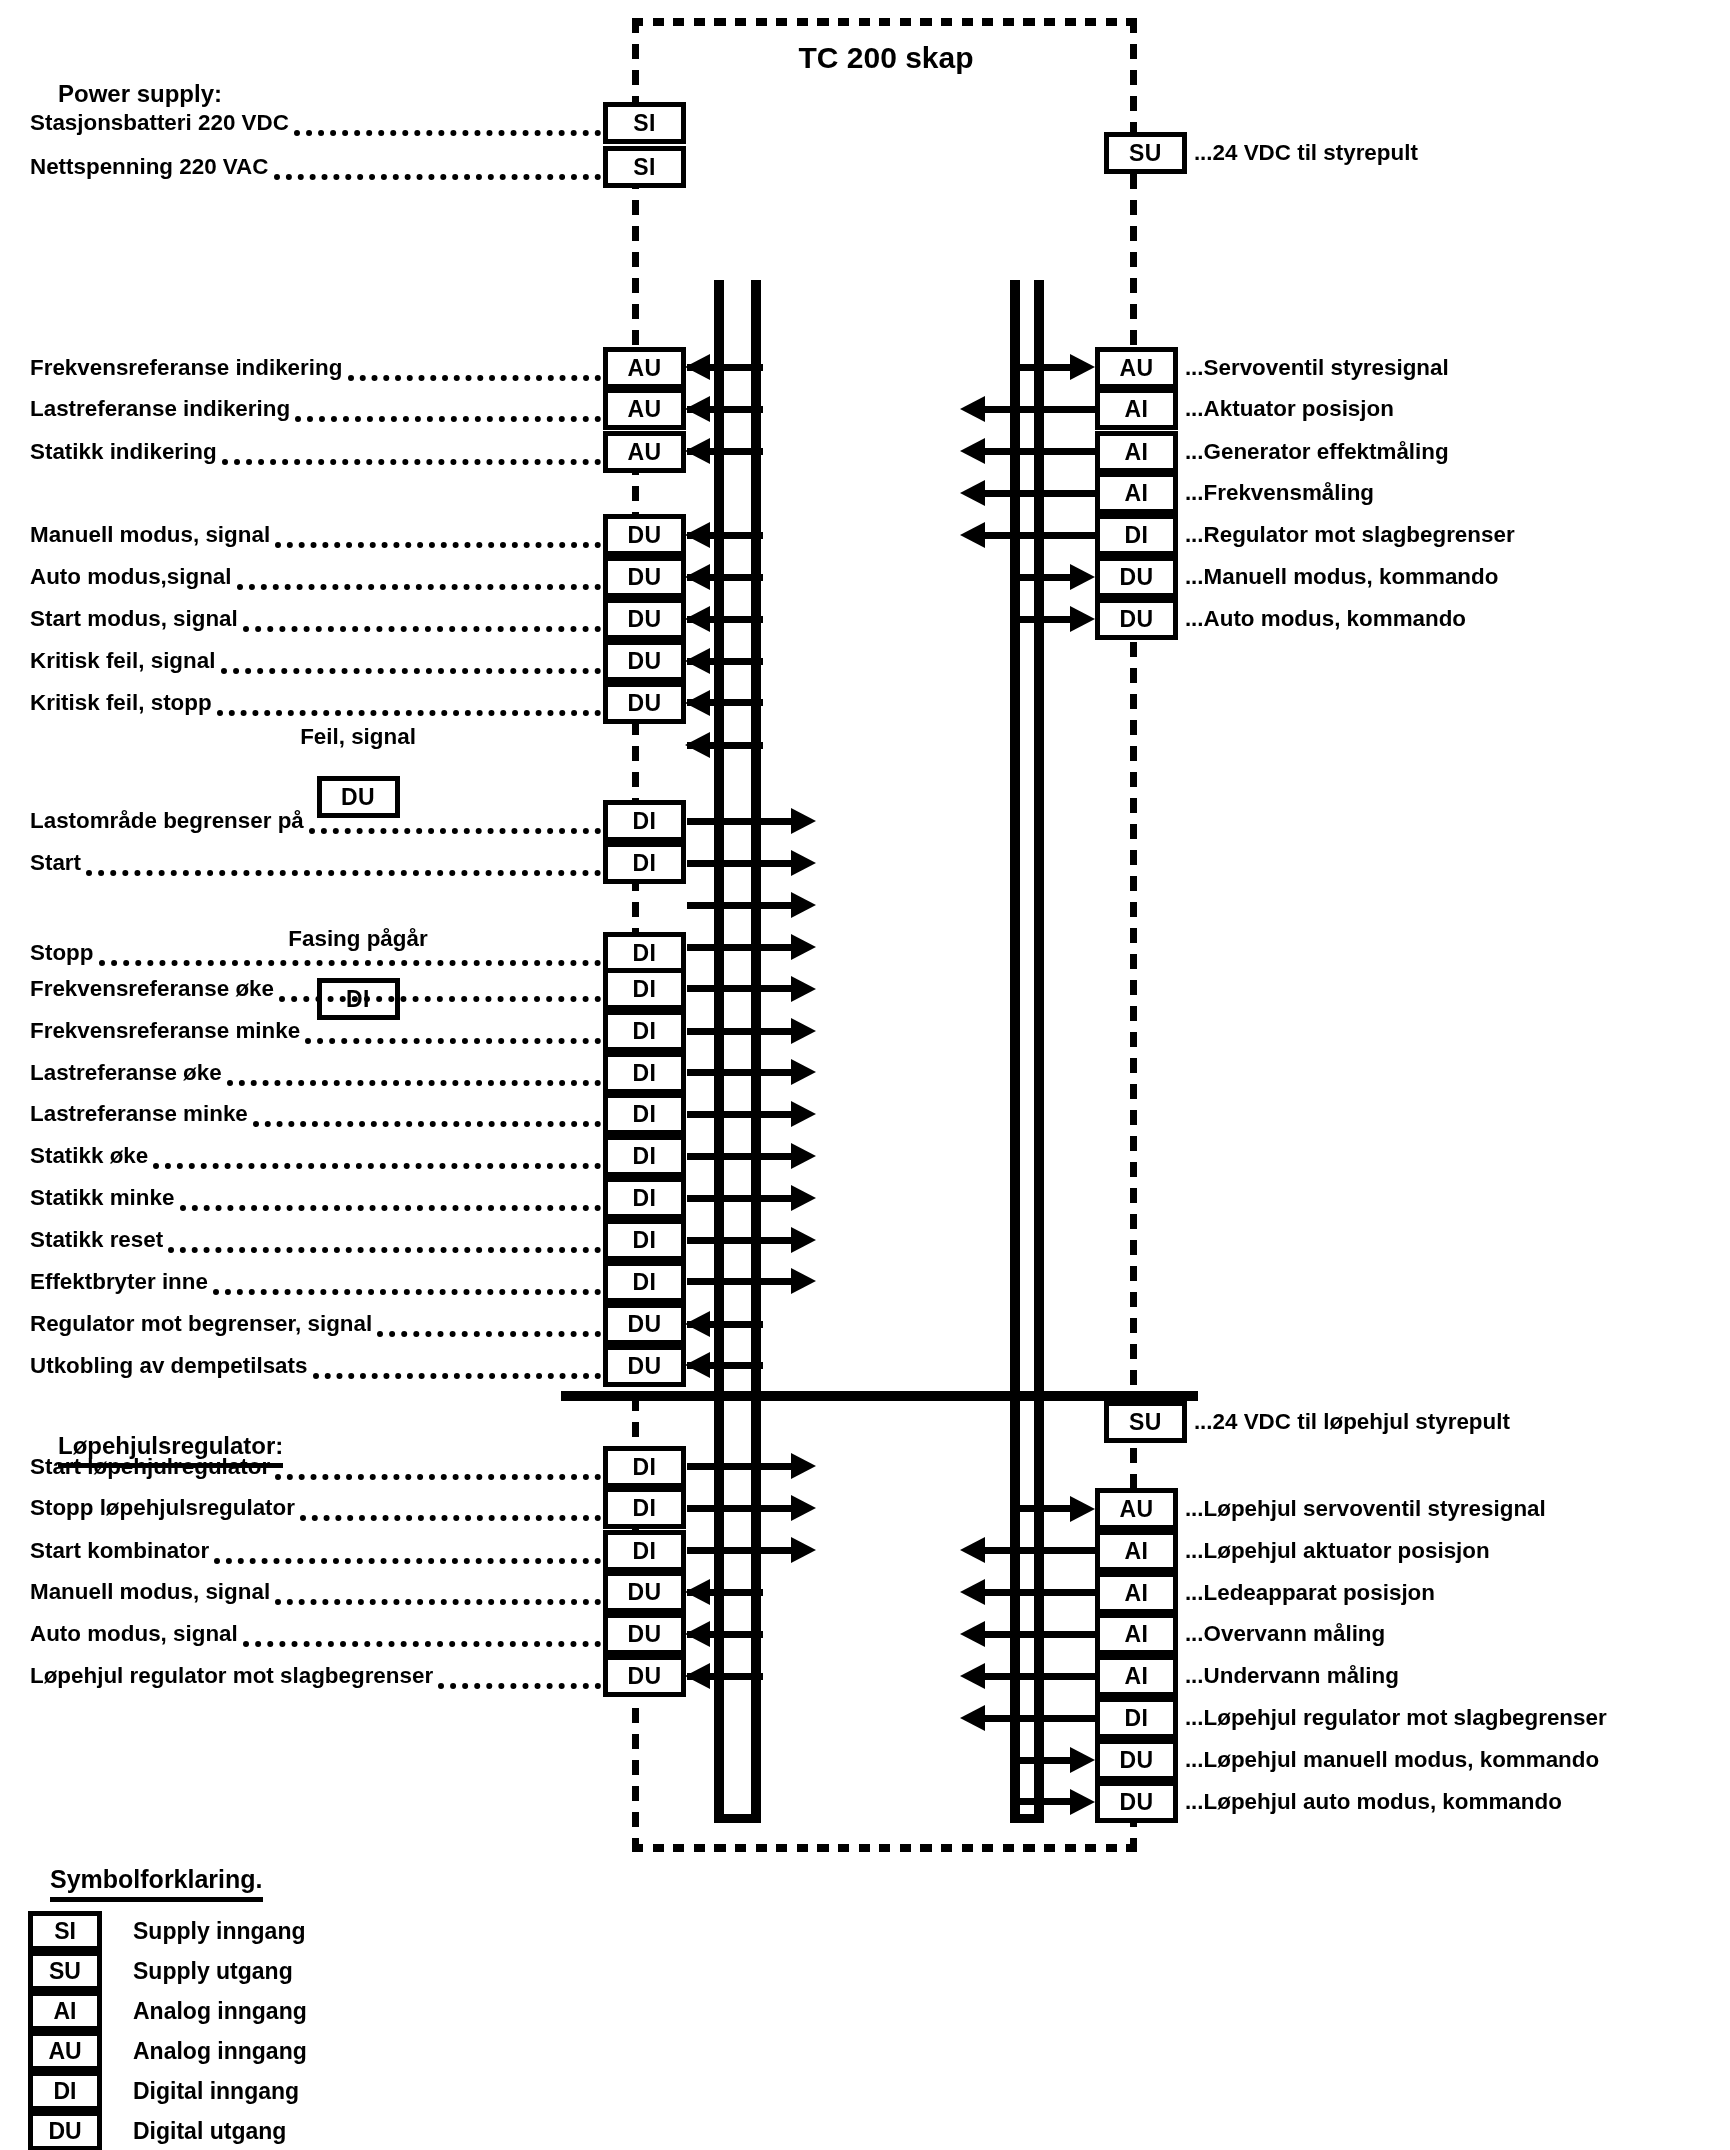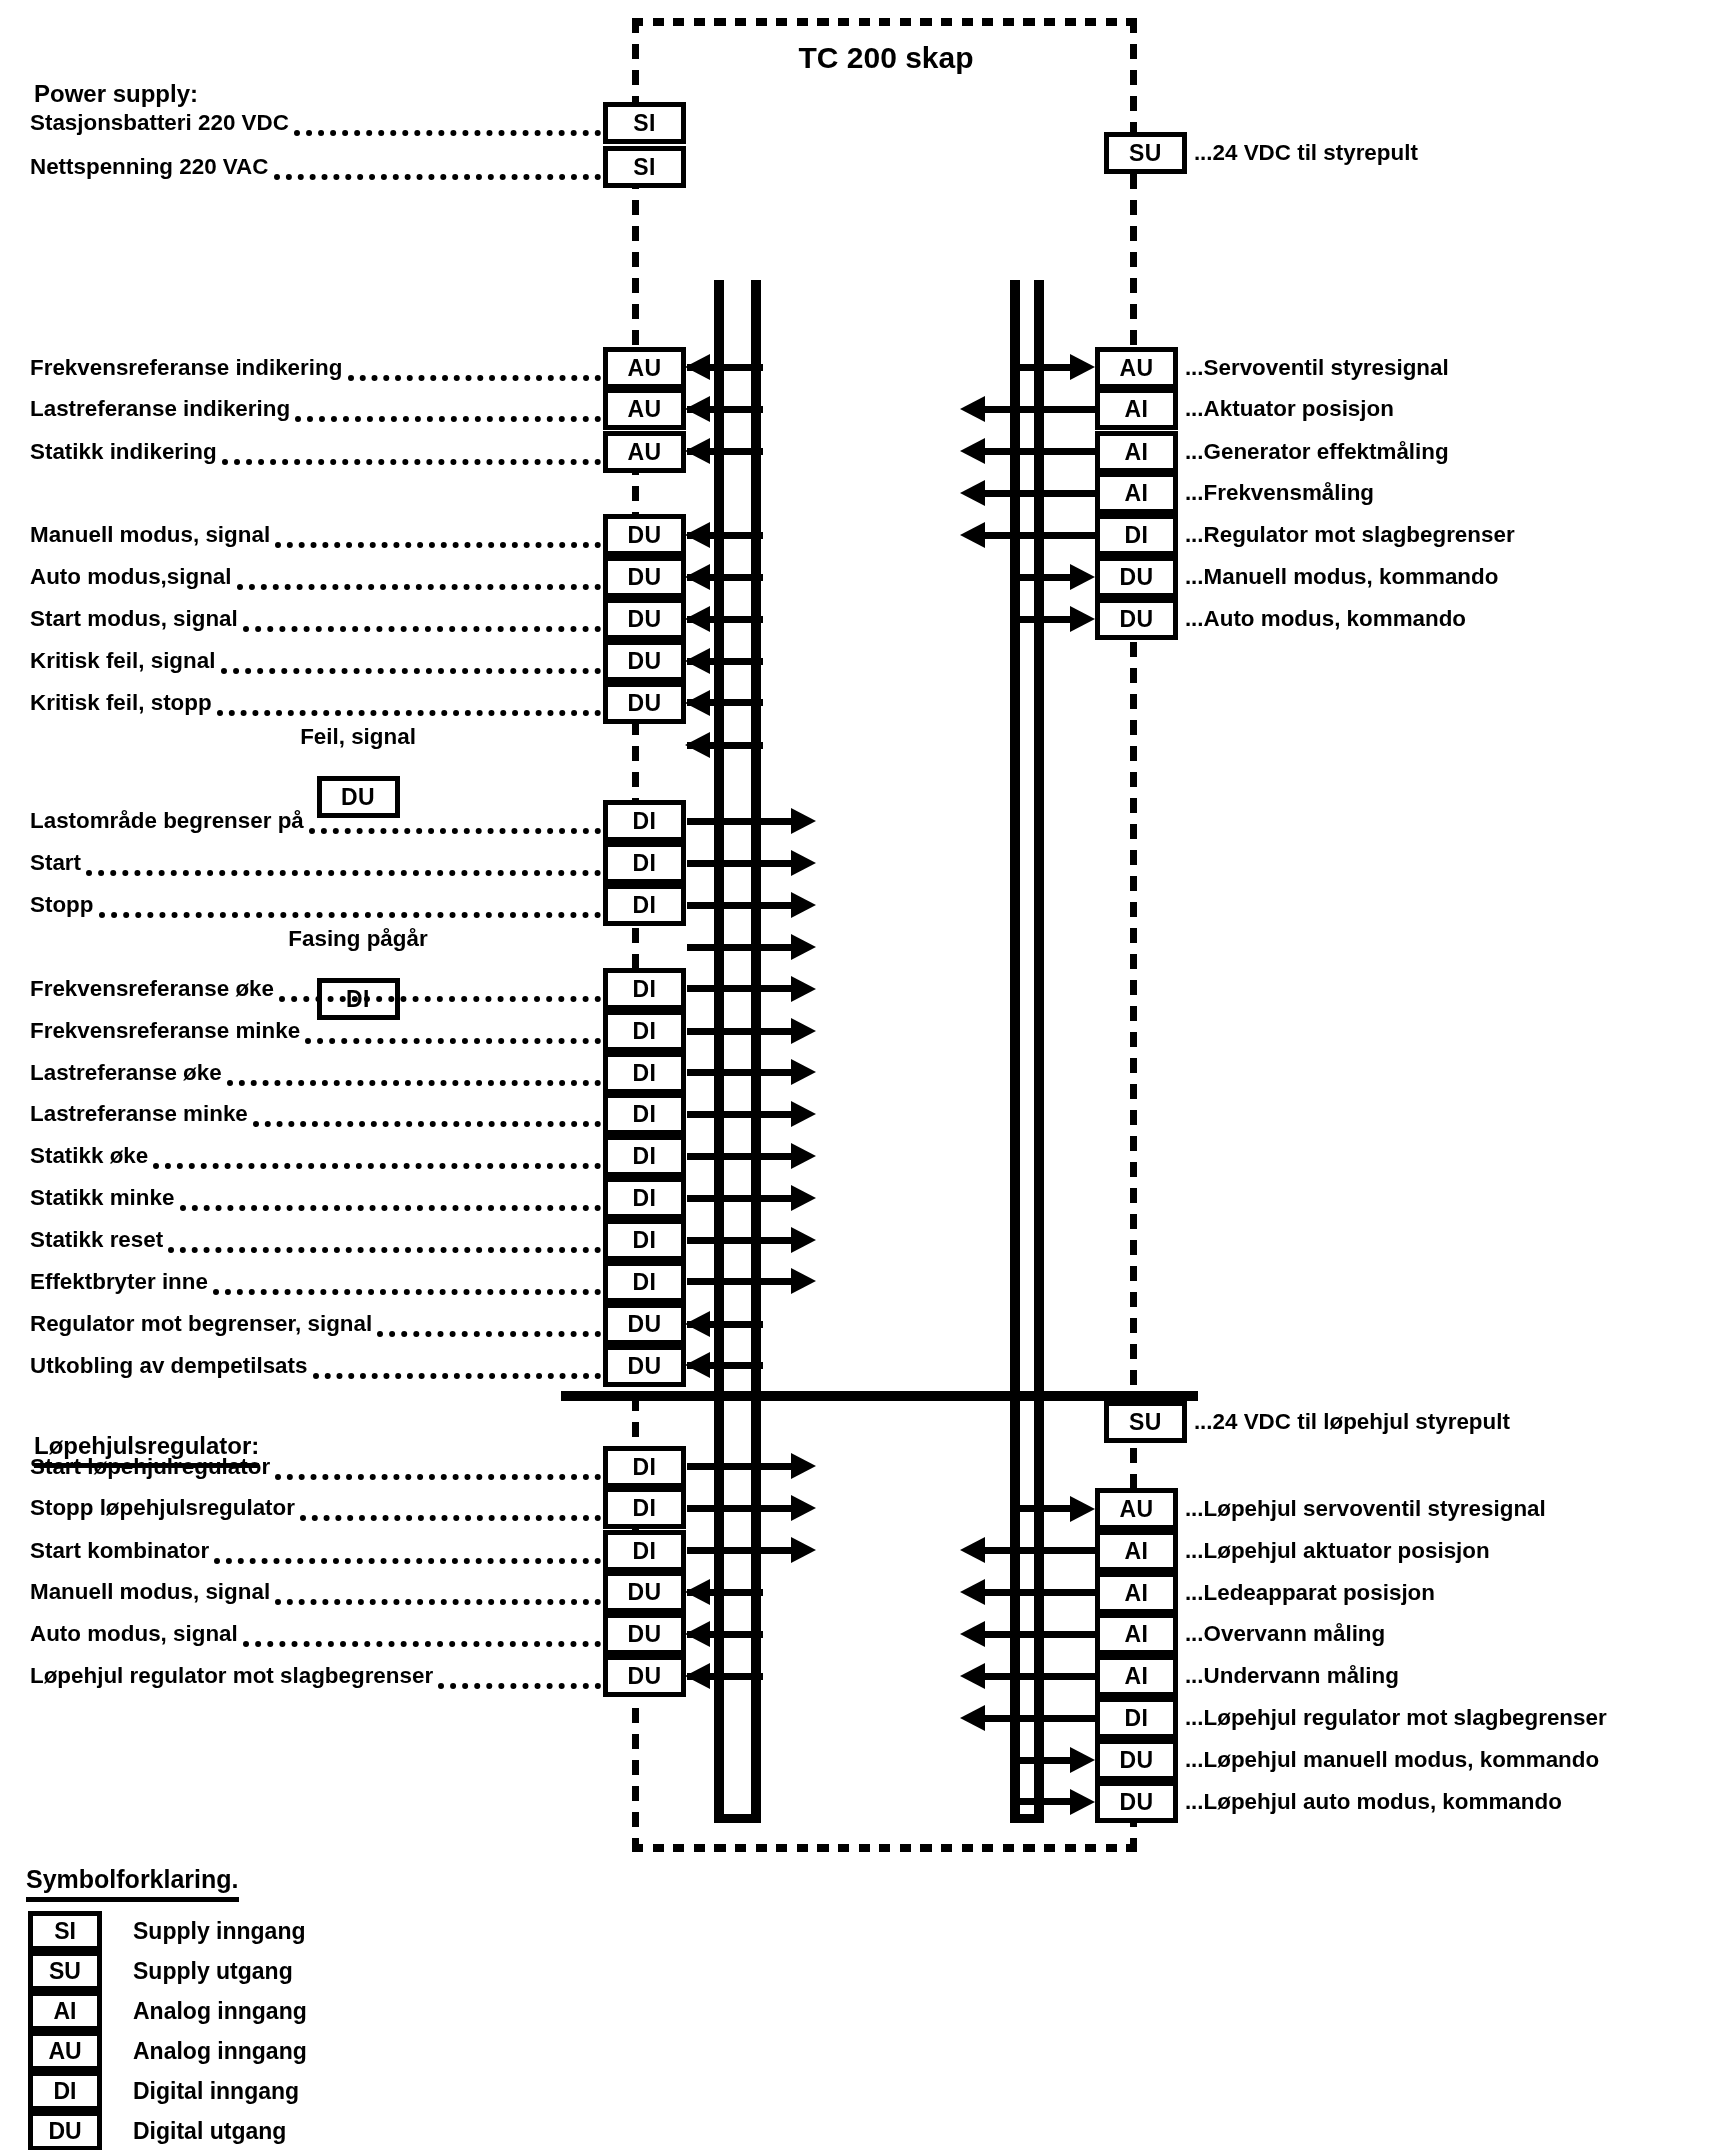--- a/index.html
+++ b/index.html
@@ -28,21 +28,21 @@
   .ipcbox { position:absolute; border:11.2px solid #000; background:#fff; z-index:3; }
   .iobox { box-sizing:border-box; flex:none; width:83px; height:42px; border:5.6px solid #000;
     background:#fff; display:flex; align-items:center; justify-content:center;
     font-size:23px; font-weight:bold; letter-spacing:0.4px; }
   
   .rowL { position:absolute; left:30px; width:656px; height:42px; display:flex; align-items:center; z-index:5; }
   .rowR { position:absolute; left:1095px; height:42px; display:flex; align-items:center; z-index:5; }
   .lbl  { font-size:22.4px; font-weight:bold; white-space:nowrap; }
   .leader { flex:1; height:0; border-bottom:6.5px dotted #000; margin:20px 1.7px 0 5.2px; min-width:0; }
   .rowR .lbl { margin-left:6.9px; }
-  .heading { position:absolute; font-size:24px; font-weight:bold; white-space:nowrap; z-index:5; }
+  .heading { position:absolute; font-size:24px; font-weight:bold; white-space:nowrap; z-index:5;margin-left:24px; }
   .underlined { border-bottom:5.2px solid #000; padding-bottom:4.3px; }
   .boxtitle { font-size:25px; font-weight:bold; }
   
   .legrow { position:absolute; left:28px; height:40px; display:flex; align-items:center; z-index:5; }
   .legbox { box-sizing:border-box; flex:none; width:74px; height:40px; border:5.6px solid #000;
     background:#fff; display:flex; align-items:center; justify-content:center; font-size:23px; font-weight:bold; }
   .legrow .lbl { margin-left:31px; font-size:23px; }
 </style>
 </head>
 <body>
@@ -158,21 +158,21 @@
     </div>
     <div class="hline" style="left: 687px; top: 818px; width: 106px;"></div>
     <div class="triR" style="left: 791px; top: 808px;"></div>
     <div class="rowL" style="top: 842px;">
       <span class="lbl">Start</span>
       <div class="leader"></div>
       <div class="iobox">DI</div>
     </div>
     <div class="hline" style="left: 687px; top: 860px; width: 106px;"></div>
     <div class="triR" style="left: 791px; top: 850px;"></div>
-    <div class="rowL" style="top: 884px;">
+    <div class="rowL" style="top: 932px;">
       <span class="lbl">Stopp</span>
       <div class="leader"></div>
       <div class="iobox">DI</div>
     </div>
     <div class="hline" style="left: 687px; top: 902px; width: 106px;"></div>
     <div class="triR" style="left: 791px; top: 892px;"></div>
     <div class="rowL" style="top: 926px; flex-direction: column;">
       <span class="lbl">Fasing pågår</span>
       <div class="leader"></div>
       <div class="iobox">DI</div>

